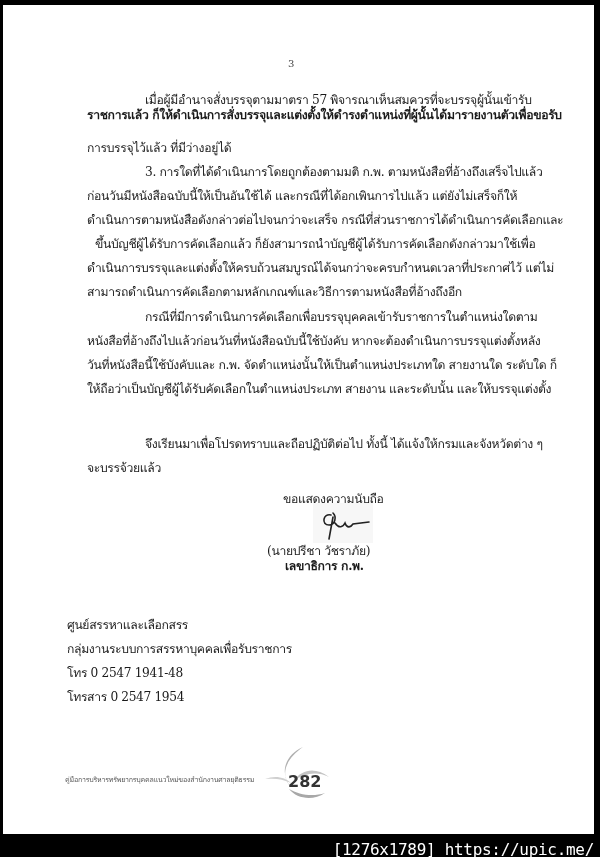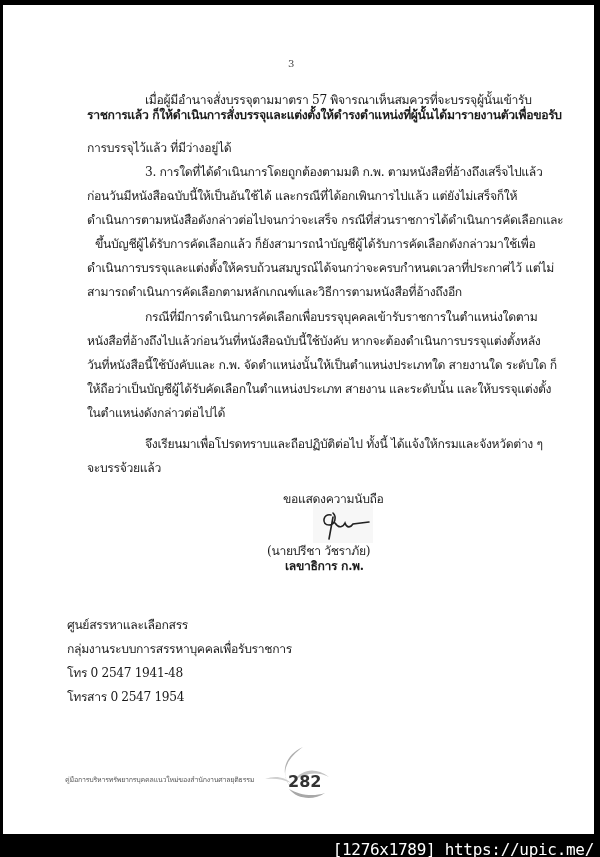--- a/index.html
+++ b/index.html
@@ -105,21 +105,20 @@
   <div class="line" style="left:84px; top:183px;">ก่อนวันมีหนังสือฉบับนี้ให้เป็นอันใช้ได้ และกรณีที่ได้อกเพินการไปแล้ว แต่ยังไม่เสร็จก็ให้</div>
   <div class="line" style="left:84px; top:207px;">ดำเนินการตามหนังสือดังกล่าวต่อไปจนกว่าจะเสร็จ  กรณีที่ส่วนราชการได้ดำเนินการคัดเลือกและ</div>
   <div class="line" style="left:92px; top:231px;">ขึ้นบัญชีผู้ได้รับการคัดเลือกแล้ว ก็ยังสามารถนำบัญชีผู้ได้รับการคัดเลือกดังกล่าวมาใช้เพื่อ</div>
   <div class="line" style="left:84px; top:255px;">ดำเนินการบรรจุและแต่งตั้งให้ครบถ้วนสมบูรณ์ได้จนกว่าจะครบกำหนดเวลาที่ประกาศไว้ แต่ไม่</div>
   <div class="line" style="left:84px; top:279px;">สามารถดำเนินการคัดเลือกตามหลักเกณฑ์และวิธีการตามหนังสือที่อ้างถึงอีก</div>
 
   <div class="line" style="left:142px; top:304px;">กรณีที่มีการดำเนินการคัดเลือกเพื่อบรรจุบุคคลเข้ารับราชการในตำแหน่งใดตาม</div>
   <div class="line" style="left:84px; top:328px;">หนังสือที่อ้างถึงไปแล้วก่อนวันที่หนังสือฉบับนี้ใช้บังคับ หากจะต้องดำเนินการบรรจุแต่งตั้งหลัง</div>
   <div class="line" style="left:84px; top:352px;">วันที่หนังสือนี้ใช้บังคับและ ก.พ. จัดตำแหน่งนั้นให้เป็นตำแหน่งประเภทใด สายงานใด ระดับใด ก็</div>
   <div class="line" style="left:84px; top:376px;">ให้ถือว่าเป็นบัญชีผู้ได้รับคัดเลือกในตำแหน่งประเภท สายงาน และระดับนั้น และให้บรรจุแต่งตั้ง</div>
-  <div class="line" style="left:84px; top:400px;">ในตำแหน่งดังกล่าวต่อไปได้</div>
 
   <div class="line" style="left:142px; top:431px;">จึงเรียนมาเพื่อโปรดทราบและถือปฏิบัติต่อไป ทั้งนี้ ได้แจ้งให้กรมและจังหวัดต่าง ๆ</div>
   <div class="line" style="left:84px; top:455px;">จะบรรจ้วยแล้ว</div>
 
   <div class="line" style="left:280px; top:486px;">ขอแสดงความนับถือ</div>
   <div class="signature">
     <svg viewBox="0 0 60 40">
       <path d="M18 12 C10 10, 8 22, 16 22 C22 22, 24 14, 20 10 M20 14 L16 36 M22 20 C26 26, 30 24, 32 20 C34 26, 38 24, 40 21 L56 19" stroke="#222" stroke-width="1.6" fill="none" stroke-linecap="round"></path>
     </svg>
   </div>

